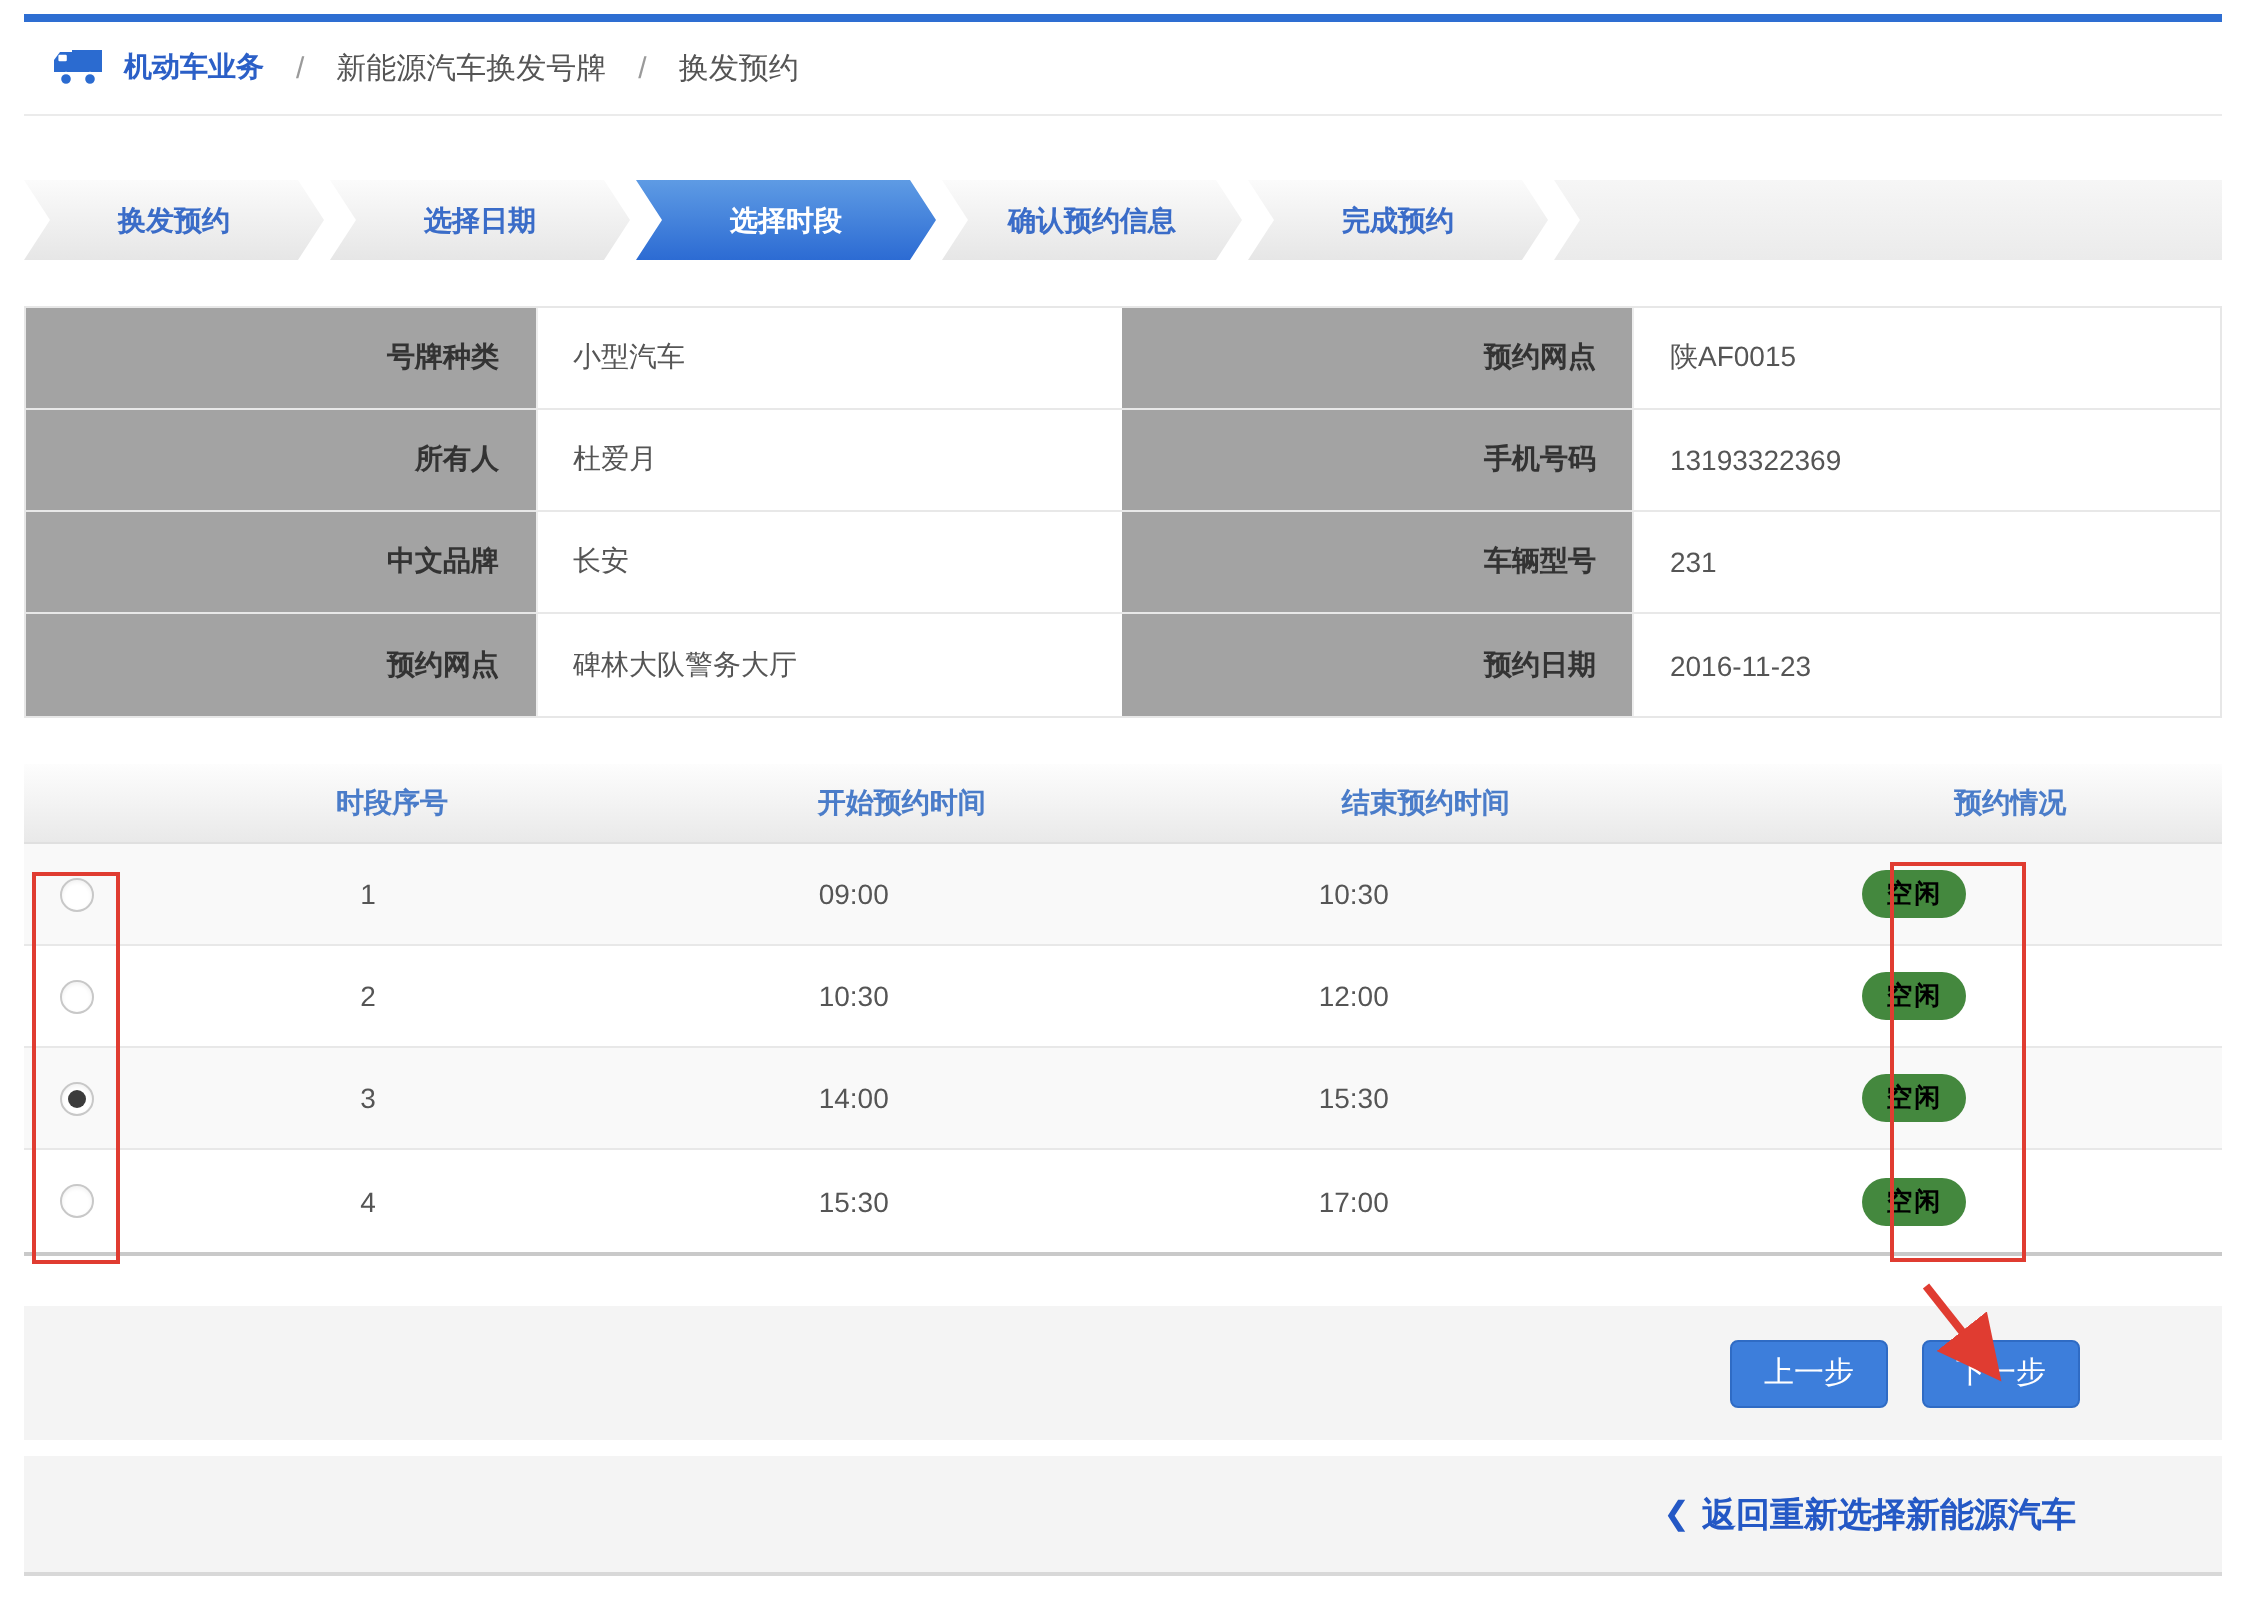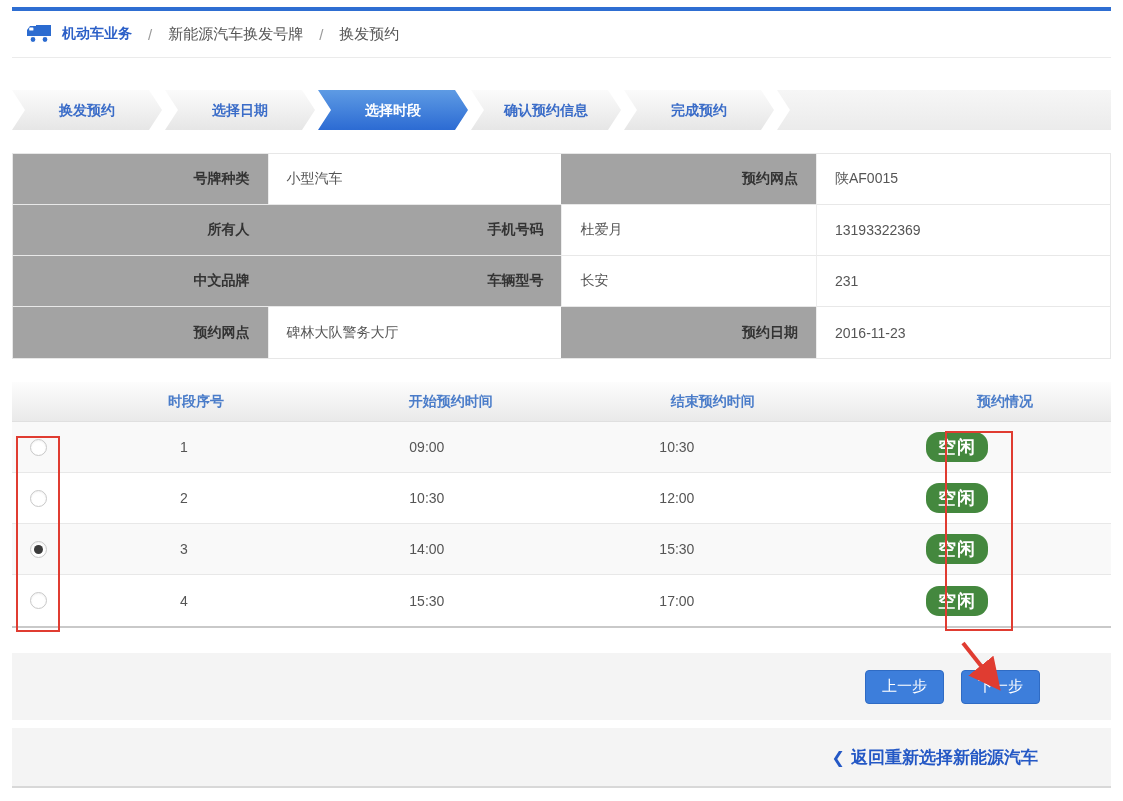--- a/index.html
+++ b/index.html
@@ -82,21 +82,21 @@
     width:17px; height:17px; border-radius:50%; border:1px solid #c8c8c8;
     background:#fff; display:inline-flex; align-items:center; justify-content:center;
     cursor:pointer; box-shadow:inset 0 1px 2px rgba(0,0,0,.06);
   }
   .radio.selected::after {
     content:""; width:9px; height:9px; border-radius:50%; background:#3c3c3c;
   }
   .status-cell { display:flex; justify-content:center; }
   .badge {
     display:inline-block; min-width:52px; padding:3px 12px; border-radius:13px;
-    background:#44883e; color:#ffffff; font-size:18px; font-weight:bold;
+    background:#44883e; color:#000000; font-size:13px; font-weight:bold;
     text-align:center; letter-spacing:1px;
   }
 
   
   .actions {
     margin:25px 12px 0; height:67px; background:#f4f4f4;
     display:flex; align-items:center; justify-content:flex-end;
     gap:17px; padding-right:71px;
   }
   .btn {
@@ -155,26 +155,26 @@
       <div class="step">完成预约</div>
       <div class="step-filler"></div>
     </nav>
 
   <section class="info-table" id="infoTable">
       <div class="info-cell info-label">号牌种类</div>
       <div class="info-cell info-value">小型汽车</div>
       <div class="info-cell info-label">预约网点</div>
       <div class="info-cell info-value">陕AF0015</div>
       <div class="info-cell info-label">所有人</div>
+      <div class="info-cell info-value">杜爱月</div>
       <div class="info-cell info-label">手机号码</div>
-      <div class="info-cell info-value">杜爱月</div>
       <div class="info-cell info-value">13193322369</div>
       <div class="info-cell info-label">中文品牌</div>
+      <div class="info-cell info-value">长安</div>
       <div class="info-cell info-label">车辆型号</div>
-      <div class="info-cell info-value">长安</div>
       <div class="info-cell info-value">231</div>
       <div class="info-cell info-label last">预约网点</div>
       <div class="info-cell info-value last">碑林大队警务大厅</div>
       <div class="info-cell info-label last">预约日期</div>
       <div class="info-cell info-value last">2016-11-23</div>
     </section>
 
   <section class="slot-table">
     <div class="slot-grid slot-header" id="slotHeader">
       <div class="hcell"></div>

